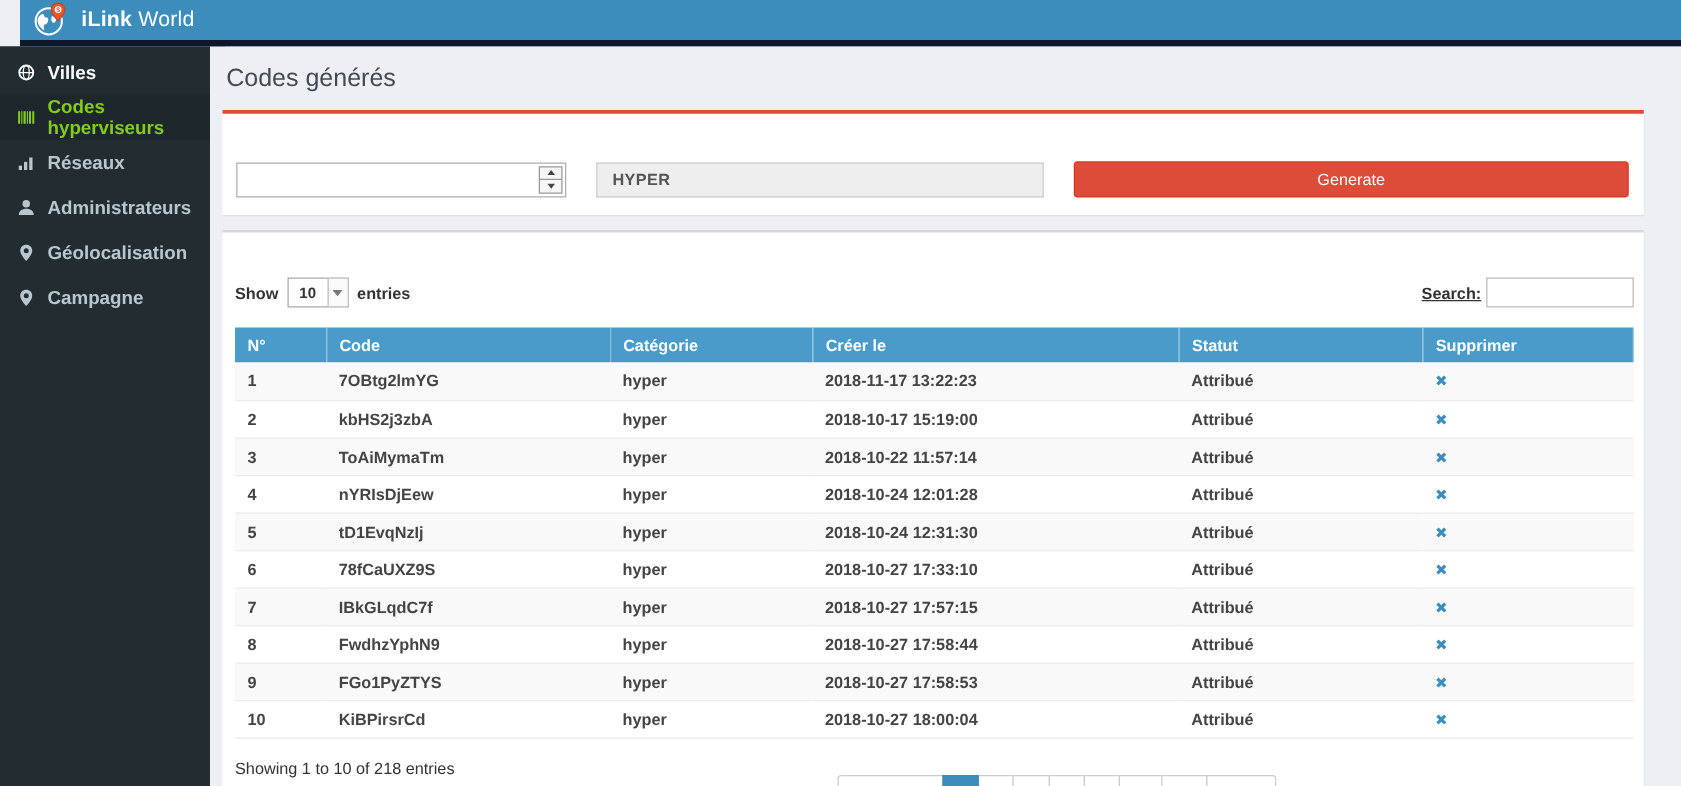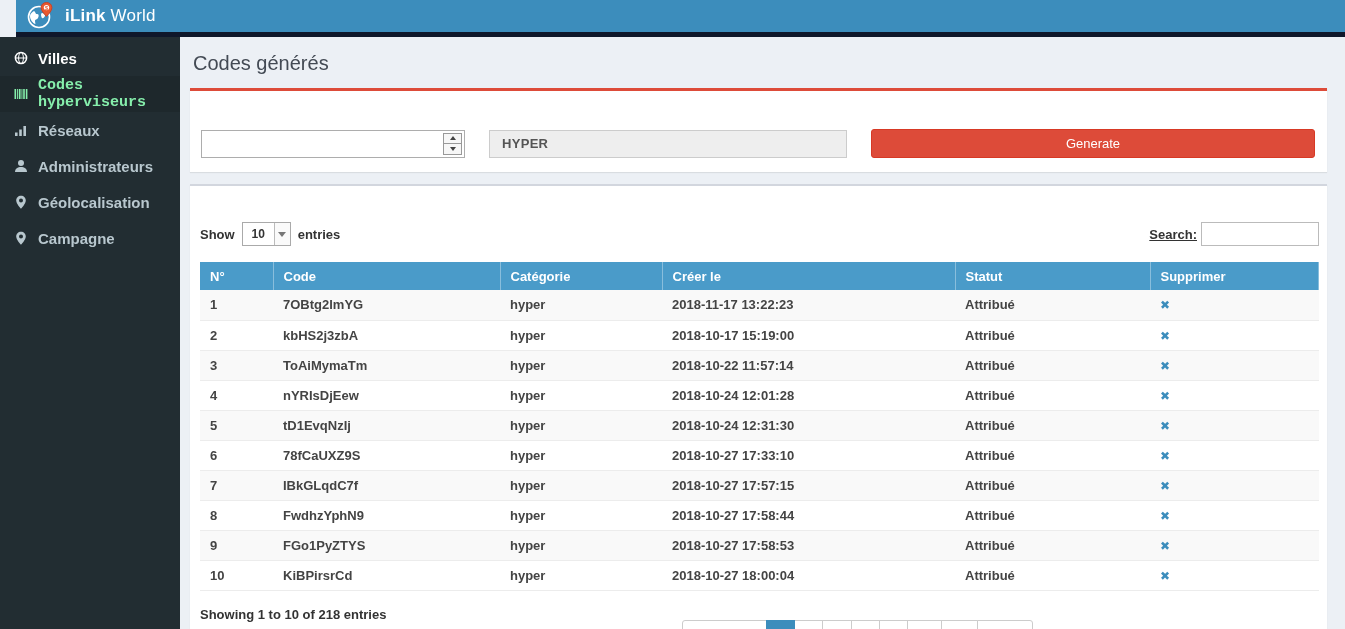--- a/index.html
+++ b/index.html
@@ -16,24 +16,24 @@
   .burger { display:inline-flex; flex-direction:column; gap:3px; cursor:pointer; }
   .burger span { display:block; width:15px; height:2px; background:#fff; }
   .welcome { color:#fff; font-size:12px; }
   .welcome b { font-weight:700; }
 
   
   .sidebar { position:absolute; top:37px; left:0; width:180px; height:592px; background:#222d32; padding-top:3px; }
   .side-item { height:36px; display:flex; align-items:center; gap:10px; padding-left:14px; color:#b8c7ce; font-size:15px; font-weight:600; cursor:pointer; }
   .side-item svg { flex:0 0 14px; }
   .side-item.bright { color:#fff; }
-  .side-item.active { color:#86efac; background:#1e282c;font-family:Liberation Mono, monospace; }
+  .side-item.active { color:#84cc16; background:#1e282c; }
 
   
-  .content { position:absolute; top:37px; left:180px; width:1165px; height:592px; background:#ecf0f5; }
+  .content { position:absolute; top:37px; left:168px; width:1165px; height:592px; background:#ecf0f5; }
   .page-title { font-size:20px; font-weight:500; color:#434a54; margin:15px 0 13px 13px; }
 
   .box { background:#fff; margin:0 18px 12px 10px; box-shadow:0 1px 1px rgba(0,0,0,.08); }
   .box.form-box { border-top:3px solid #dd4b39; padding:38px 12px 14px 11px; }
   .form-row { display:flex; align-items:center; gap:24px; }
 
   .num-wrap { position:relative; width:264px; }
   .num-input { width:100%; height:28px; border:1px solid #adadad; background:#fff; padding:0 28px 0 8px; font-size:13px; }
   .num-input::-webkit-outer-spin-button,.num-input::-webkit-inner-spin-button{ -webkit-appearance:none; }
   .num-input{ -moz-appearance:textfield; appearance:textfield; }
@@ -59,21 +59,21 @@
 
   table.data { width:100%; border-collapse:collapse; table-layout:fixed; }
   table.data th { background:#4a9bc9; color:#fff; font-size:13px; font-weight:700; text-align:left; padding:6px 10px; height:28px; border-right:1px solid rgba(255,255,255,.35); cursor:pointer; }
   table.data col.c-num{width:73px;} table.data col.c-code{width:227px;} table.data col.c-cat{width:162px;}
   table.data col.c-date{width:293px;} table.data col.c-stat{width:195px;}
   table.data td { font-size:13px; font-weight:600; color:#444; padding:0 10px; height:30px; border-bottom:1px solid #ececec; }
   table.data tr:nth-child(odd) td { background:#f9f9f9; }
   .del-x { color:#3c8dbc; font-weight:700; font-size:12px; cursor:pointer; }
 
   .dt-footer { position:relative; margin-top:16px; height:60px; }
-  .summary { font-size:13px; font-weight:700; color:#333; }
+  .summary { font-size:13px; font-weight:400; color:#333; }
   .pagination { position:absolute; left:482px; top:13px; display:inline-flex; }
   .page-btn { min-width:26px; padding:6px 10px; text-align:center; background:#fff; border:1px solid #ccc; margin-left:-1px; font-size:13px; font-weight:600; color:#55606e; cursor:pointer; }
   .page-btn:first-child { border-radius:3px 0 0 3px; margin-left:0; padding:6px 14px; }
   .page-btn:last-child { border-radius:0 3px 3px 0; padding:6px 13px; }
   .page-btn.active { background:#3c8dbc; border-color:#3c8dbc; color:#fff; position:relative; z-index:1; }
   .page-btn.ellipsis { cursor:default; color:#55606e; }
 </style>
 </head>
 <body>
 

